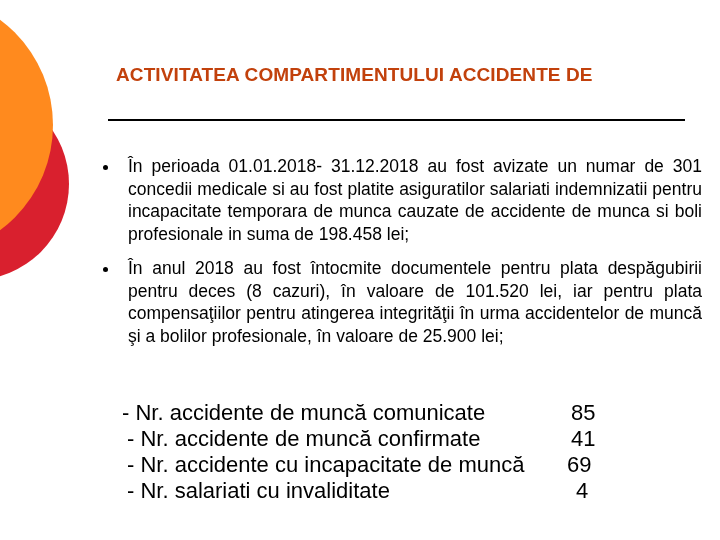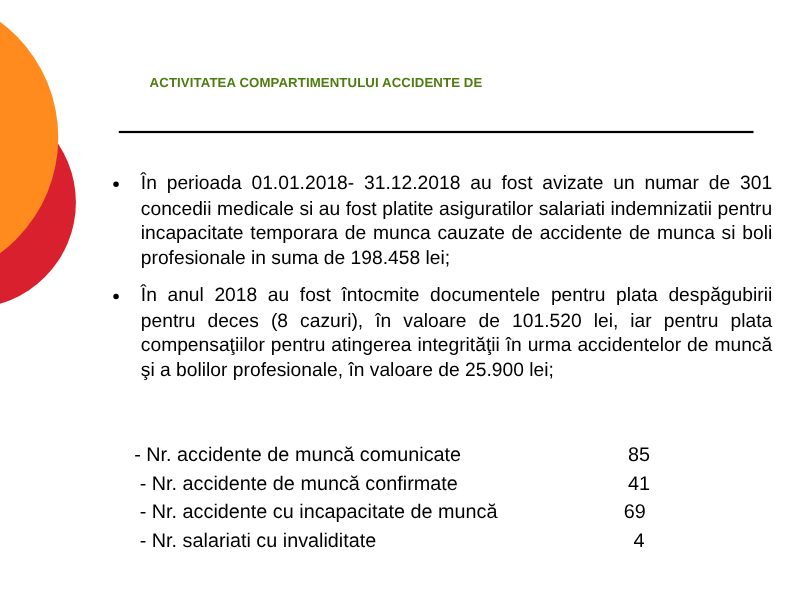--- a/index.html
+++ b/index.html
@@ -8,38 +8,37 @@
     background: #ffffff;
     font-family: "Liberation Sans", sans-serif;
     color: #000;
   }
   .circle { position: absolute; border-radius: 50%; }
   .circle-red { background: #D9202E; width: 192px; height: 192px; left: -123px; top: 88px; }
   .circle-orange { background: #FF8A1E; width: 262px; height: 262px; left: -209px; top: -6px; }
 
   .title {
     position: absolute; left: 116px; top: 64px; width: 580px;
-    font-weight: bold; font-size: 12px; line-height: 22px; color: #4d7c0f;
+    font-weight: bold; font-size: 19px; line-height: 22px; color: #c2410c;
     letter-spacing: 0.1px;
-    margin-left: 20px;
   }
   .title-rule { position: absolute; left: 108px; top: 119px; width: 577px; height: 2px; background: #000; }
 
   .bullets { position: absolute; left: 100px; top: 143px; width: 602px; }
   .bullet { position: relative; padding-left: 28px; margin: 12px 0 1px 0; }
   .bullet-dot {
     position: absolute; left: 3px; top: 10px; width: 5px; height: 5px; border-radius: 50%; background: #000;
   }
   .bullet-text {
     font-size: 17.5px; line-height: 22.5px; text-align: justify; text-align-last: left;
     display: block;
   }
 
   .stats { position: absolute; left: 120px; top: 400px; width: 500px; }
-  .stat-row { position: relative; height: 26px; font-size: 18px; line-height: 26px; }
+  .stat-row { position: relative; height: 26px; font-size: 22px; line-height: 26px; }
   .stat-label { position: absolute; left: 7px; top: 0; white-space: pre; }
   .stat-row.first .stat-label { left: 2px; }
   .stat-value { position: absolute; top: 0; white-space: pre; }
 </style>
 </head>
 <body>
 
 <div class="circle circle-red"></div>
 <div class="circle circle-orange"></div>
 

